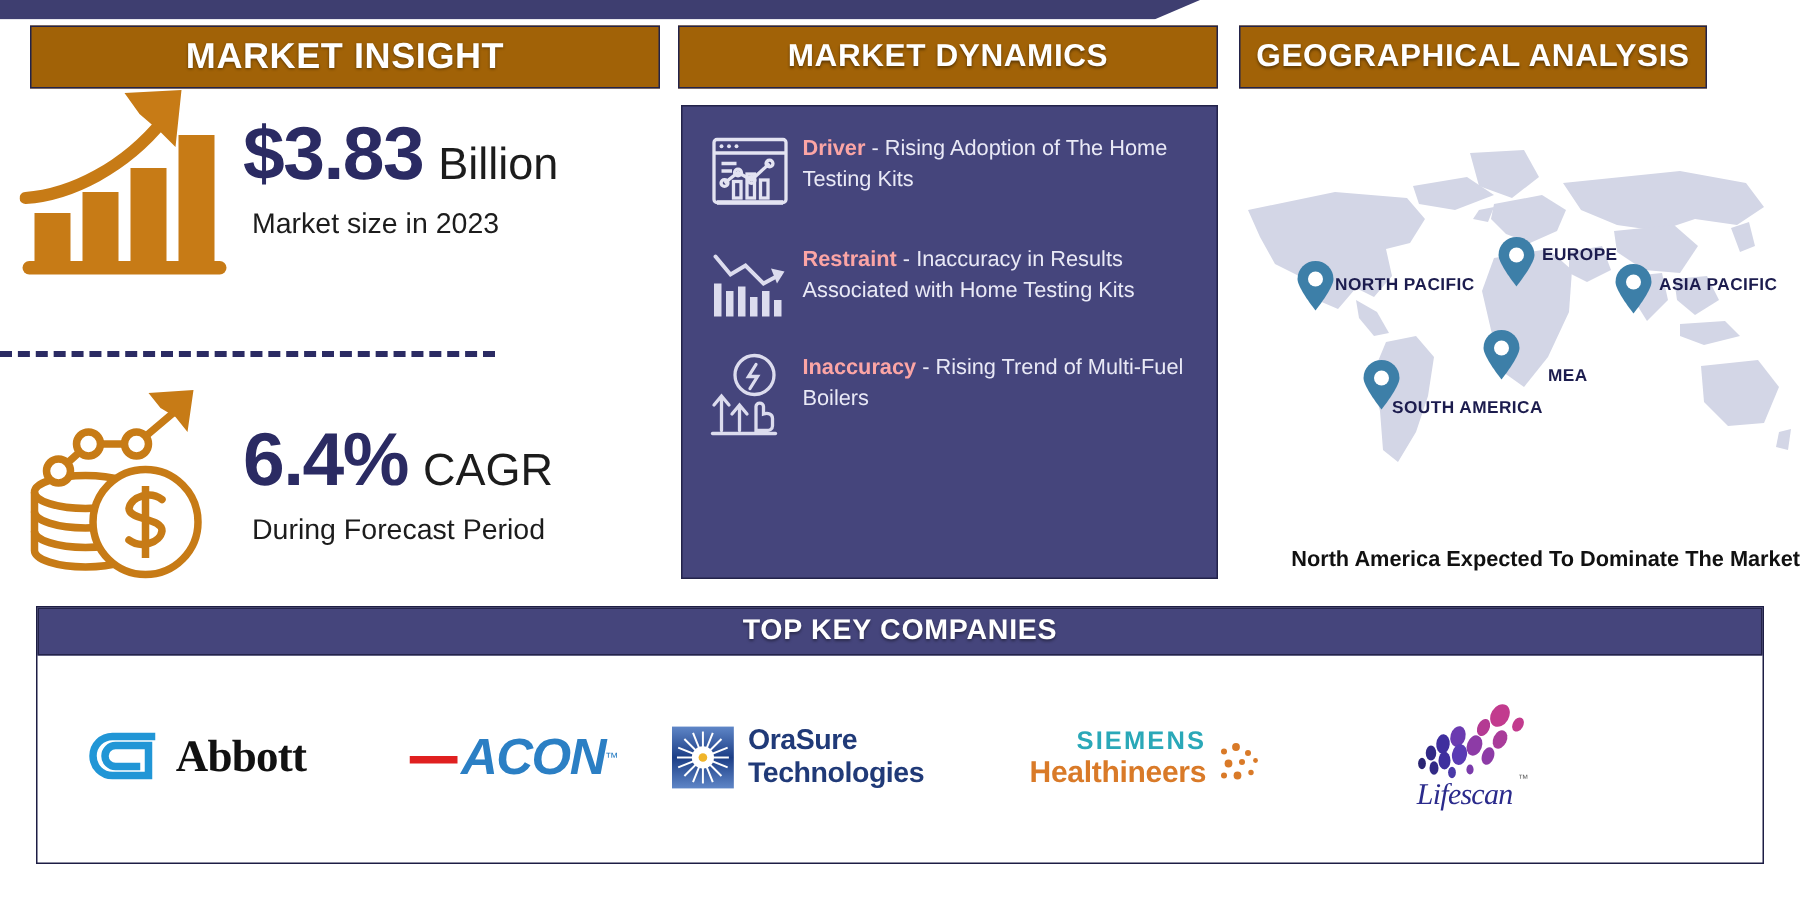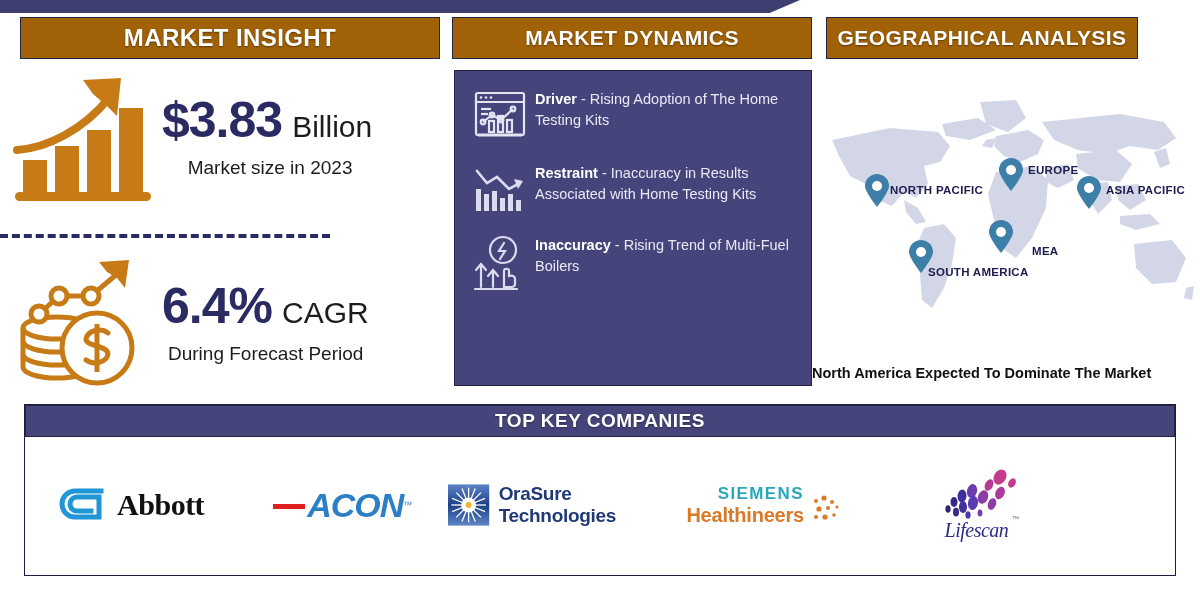--- a/index.html
+++ b/index.html
@@ -48,21 +48,21 @@
 
   
   #insight-hdr { left: 20px; top: 17px; width: 420px; height: 42px; }
   #insight-hdr span { font-size: 24px; }
 
   .insight-row {
     position: absolute;
     display: flex;
     align-items: center;
   }
-  #insight-row-1 { left: 8px; top: 62px; width: 430px; height: 150px; text-align: center; }
+  #insight-row-1 { left: 8px; top: 44px; width: 430px; height: 150px; }
   #insight-row-2 { left: 8px; top: 248px; width: 430px; height: 150px; }
 
   .icon-box { width: 150px; flex: 0 0 150px; display:flex; align-items:center; justify-content:center; }
   .metric-box { padding-left: 4px; }
   .metric-top { display: flex; align-items: baseline; }
   .big-num {
     font-size: 50px;
     font-weight: bold;
     color: #2b2b63;
     line-height: 1;
@@ -113,21 +113,21 @@
     justify-content: center;
     padding-top: 2px;
   }
   .dyn-text {
     color: #e9e9f6;
     font-size: 14.5px;
     line-height: 1.42;
     padding-left: 4px;
     padding-top: 2px;
   }
-  .dyn-text b { color: #ffffff; font-weight: bold; }
+  .dyn-text b { color: #fca5a5; font-weight: bold; }
 
   
   #geo-hdr { left: 826px; top: 17px; width: 312px; height: 42px; }
   #geo-hdr span { font-size: 21px; }
 
   #geo-map {
     position: absolute;
     left: 820px; top: 88px;
     width: 375px; height: 272px;
   }
@@ -136,21 +136,21 @@
     font-size: 11.5px;
     font-weight: bold;
     color: #1c1c4e;
     letter-spacing: .3px;
     white-space: nowrap;
   }
   #geo-caption {
     position: absolute;
     left: 812px; top: 365px;
     width: 388px;
-    text-align: left;
+    text-align: right;
     font-size: 14.5px;
     font-weight: bold;
     color: #111111;
     white-space: nowrap;
   }
 
   
   #companies-panel {
     position: absolute;
     left: 24px; top: 404px;

